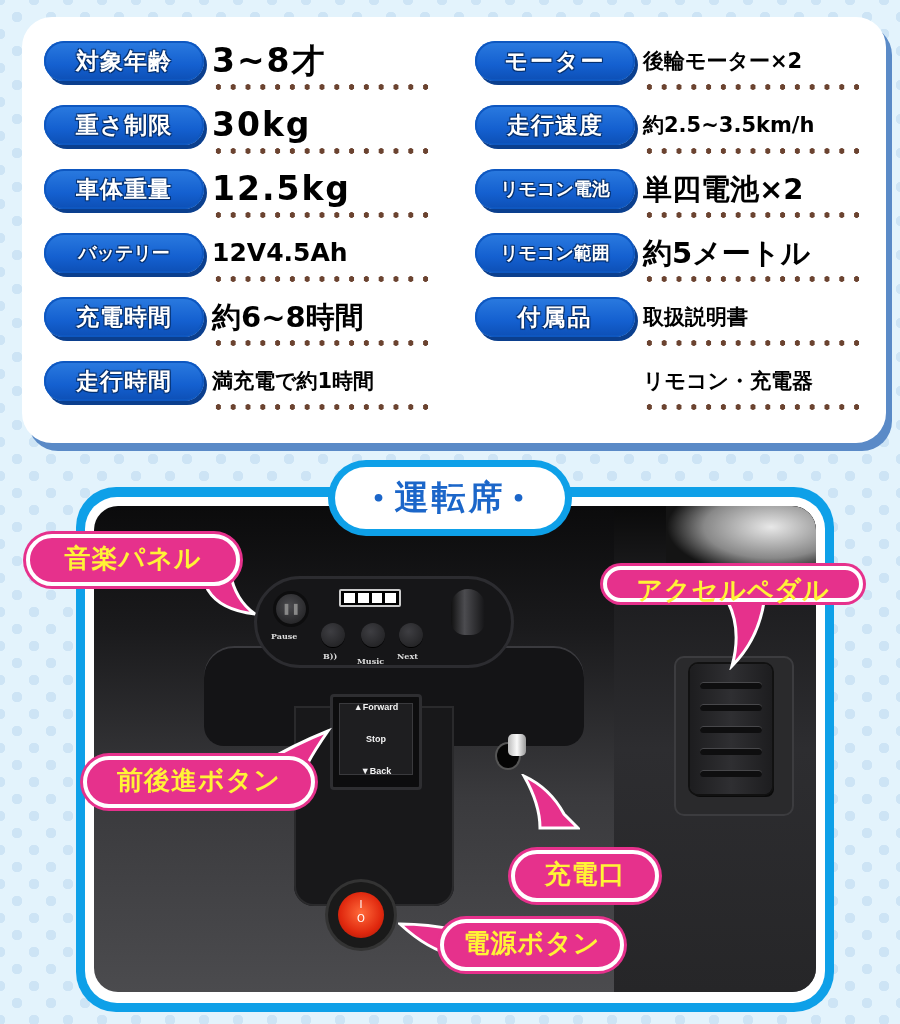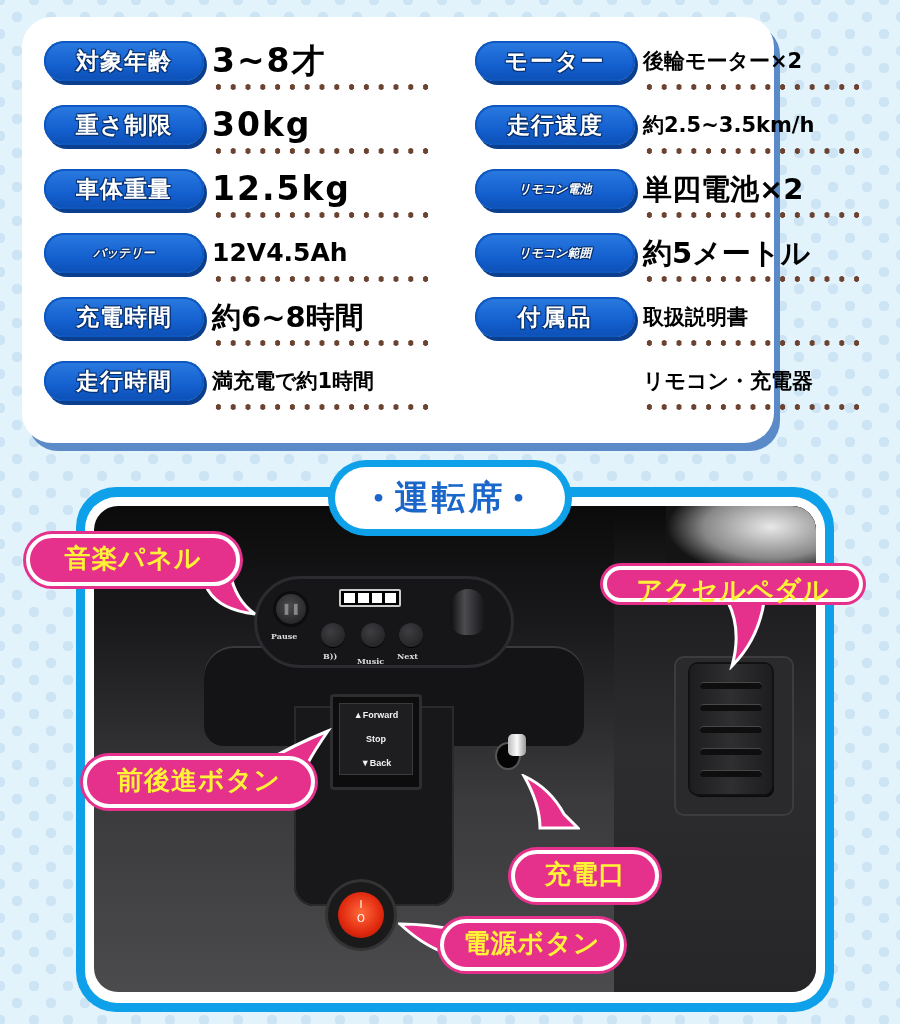--- a/index.html
+++ b/index.html
@@ -12,21 +12,21 @@
       radial-gradient(circle, #cde4f5 5px, transparent 5.5px),
       radial-gradient(circle, #cde4f5 5px, transparent 5.5px);
     background-size: 34px 34px;
     background-position: 0 0, 17px 17px;
   }
 
   
   .spec-card {
     position: absolute;
     left: 22px; top: 17px;
-    width: 752px; height: 426px;
+    width: 864px; height: 426px;
     background: #ffffff;
     border-radius: 30px;
     box-shadow: 6px 8px 0 #5a8ac7;
   }
   .spec-col {
     position: absolute;
     top: 24px;
   }
   .spec-col.left { left: 22px; }
   .spec-col.right { left: 453px; }
@@ -44,21 +44,21 @@
     box-shadow: 3px 4px 0 #0b3f8e, inset 0 0 0 2px #0e57c0;
     color: #fff;
     font-weight: bold;
     font-size: 23px;
     line-height: 40px;
     text-align: center;
     letter-spacing: 1px;
     text-shadow: 0 0 2px #07316f, 1px 1px 0 #07316f, -1px -1px 0 #07316f, 1px -1px 0 #07316f, -1px 1px 0 #07316f;
     white-space: nowrap;
   }
-  .pill.small { font-size: 12px; letter-spacing: 0; font-style: italic; }
+  .pill.small { font-size: 18px; letter-spacing: 0; }
   .pill.spaced { letter-spacing: 2px; }
   .val {
     position: absolute;
     left: 168px; top: 0;
     font-size: 29px;
     line-height: 40px;
     color: #000000;
     font-weight: bold;
     white-space: nowrap;
   }
@@ -191,21 +191,21 @@
   }
   .fwd-face {
     width: 100%; height: 72px;
     background: #1e1e20;
     border: 1px solid #3a3a3d;
     color: #f2f2f2;
     font-size: 9px;
     font-weight: bold;
     font-family: "Liberation Sans", sans-serif;
     display: flex; flex-direction: column; justify-content: center; align-items: center;
-    gap: 14px;
+    gap: 22px;
   }
   .charge-port {
     position: absolute;
     left: 403px; top: 238px;
     width: 22px; height: 24px;
     border-radius: 50%;
     background: #050505;
     box-shadow: 0 0 0 2px #555;
   }
   .charge-cap {

